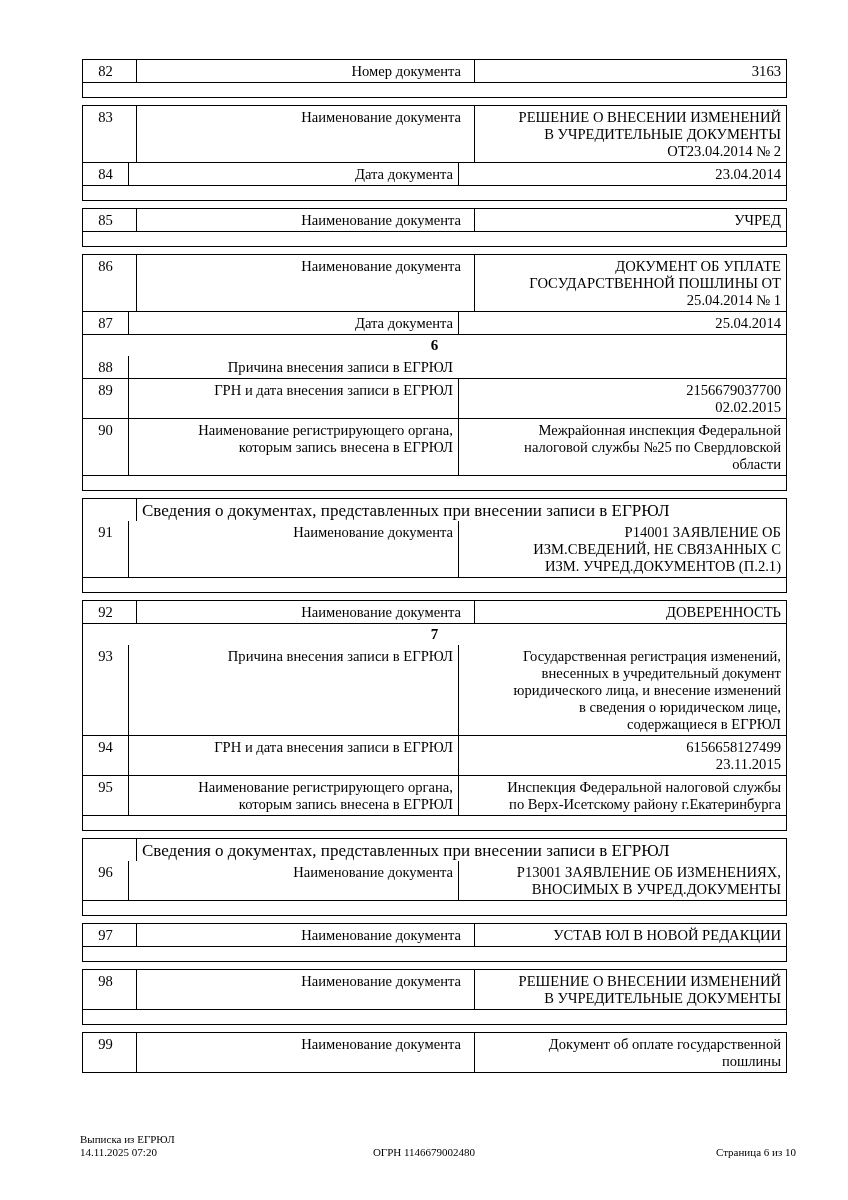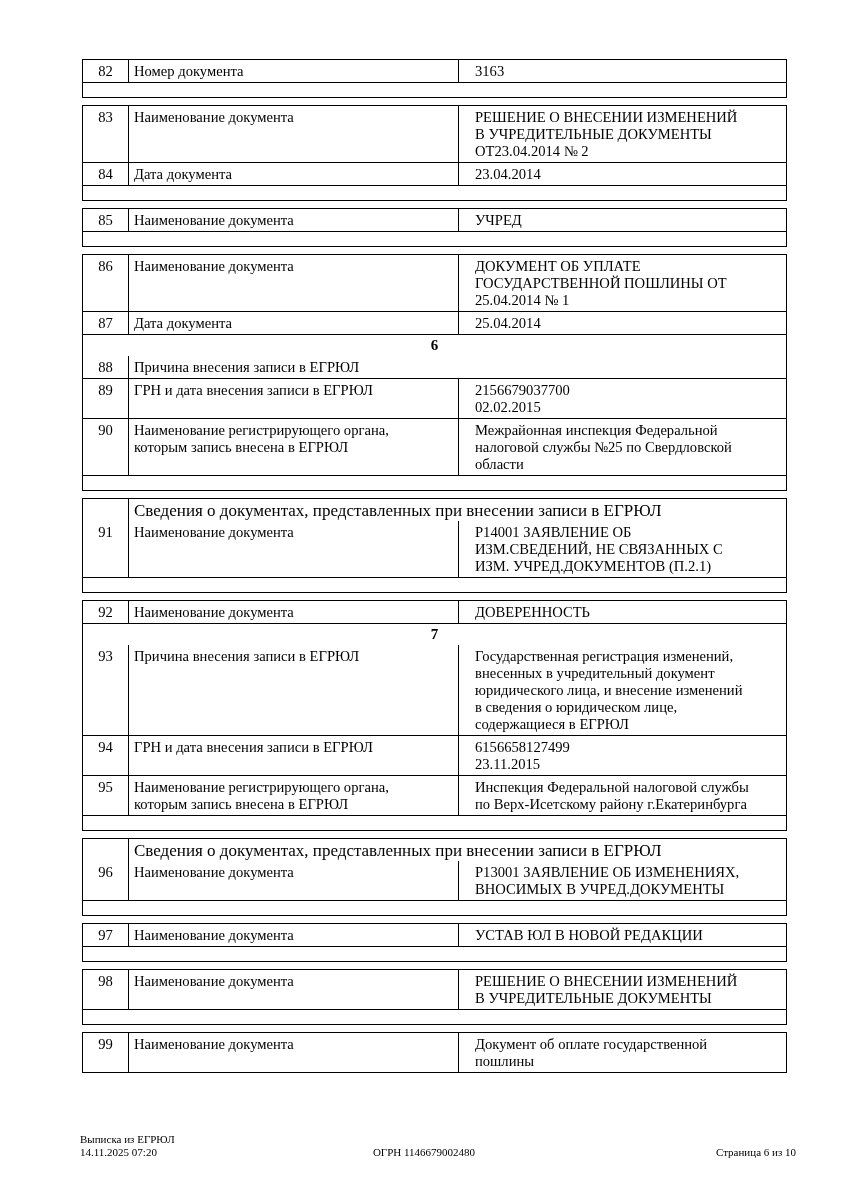--- a/index.html
+++ b/index.html
@@ -32,20 +32,21 @@
     display: grid;
     grid-template-columns: 45px 330px 1fr;
     font-size: 14.6px;
     line-height: 17px;
   }
   .trow + .trow { border-top: 1px solid #000000; }
   .cell {
     padding: 2.5px 5px;
     white-space: pre-line;
     overflow: hidden;
+    text-align: right;
   }
   .cell.num {
     text-align: center;
     padding-left: 2px;
     padding-right: 2px;
   }
   .cell.lbl { border-left: 1px solid #000000; }
   .cell.val { border-left: 1px solid #000000; padding-left: 16px; }
   .spacer-row {
     height: 14px;
@@ -64,21 +65,21 @@
     grid-template-columns: 45px 1fr;
     border-top: 1px solid #000000;
     font-size: 17px;
     line-height: 17px;
   }
   .header-row .hcell {
     padding: 2.5px 5px;
     border-left: 1px solid #000000;
   }
   .header-row .hnum { border-left: none; }
-  .table-region > :first-child { border-top: none; }
+  .table-region > :first-child { border-top: none; gap: 8px; }
   .footer {
     position: absolute;
     left: 0;
     top: 1133px;
     width: 848px;
     font-size: 11px;
     line-height: 12.5px;
   }
   .footer-left {
     position: absolute;

